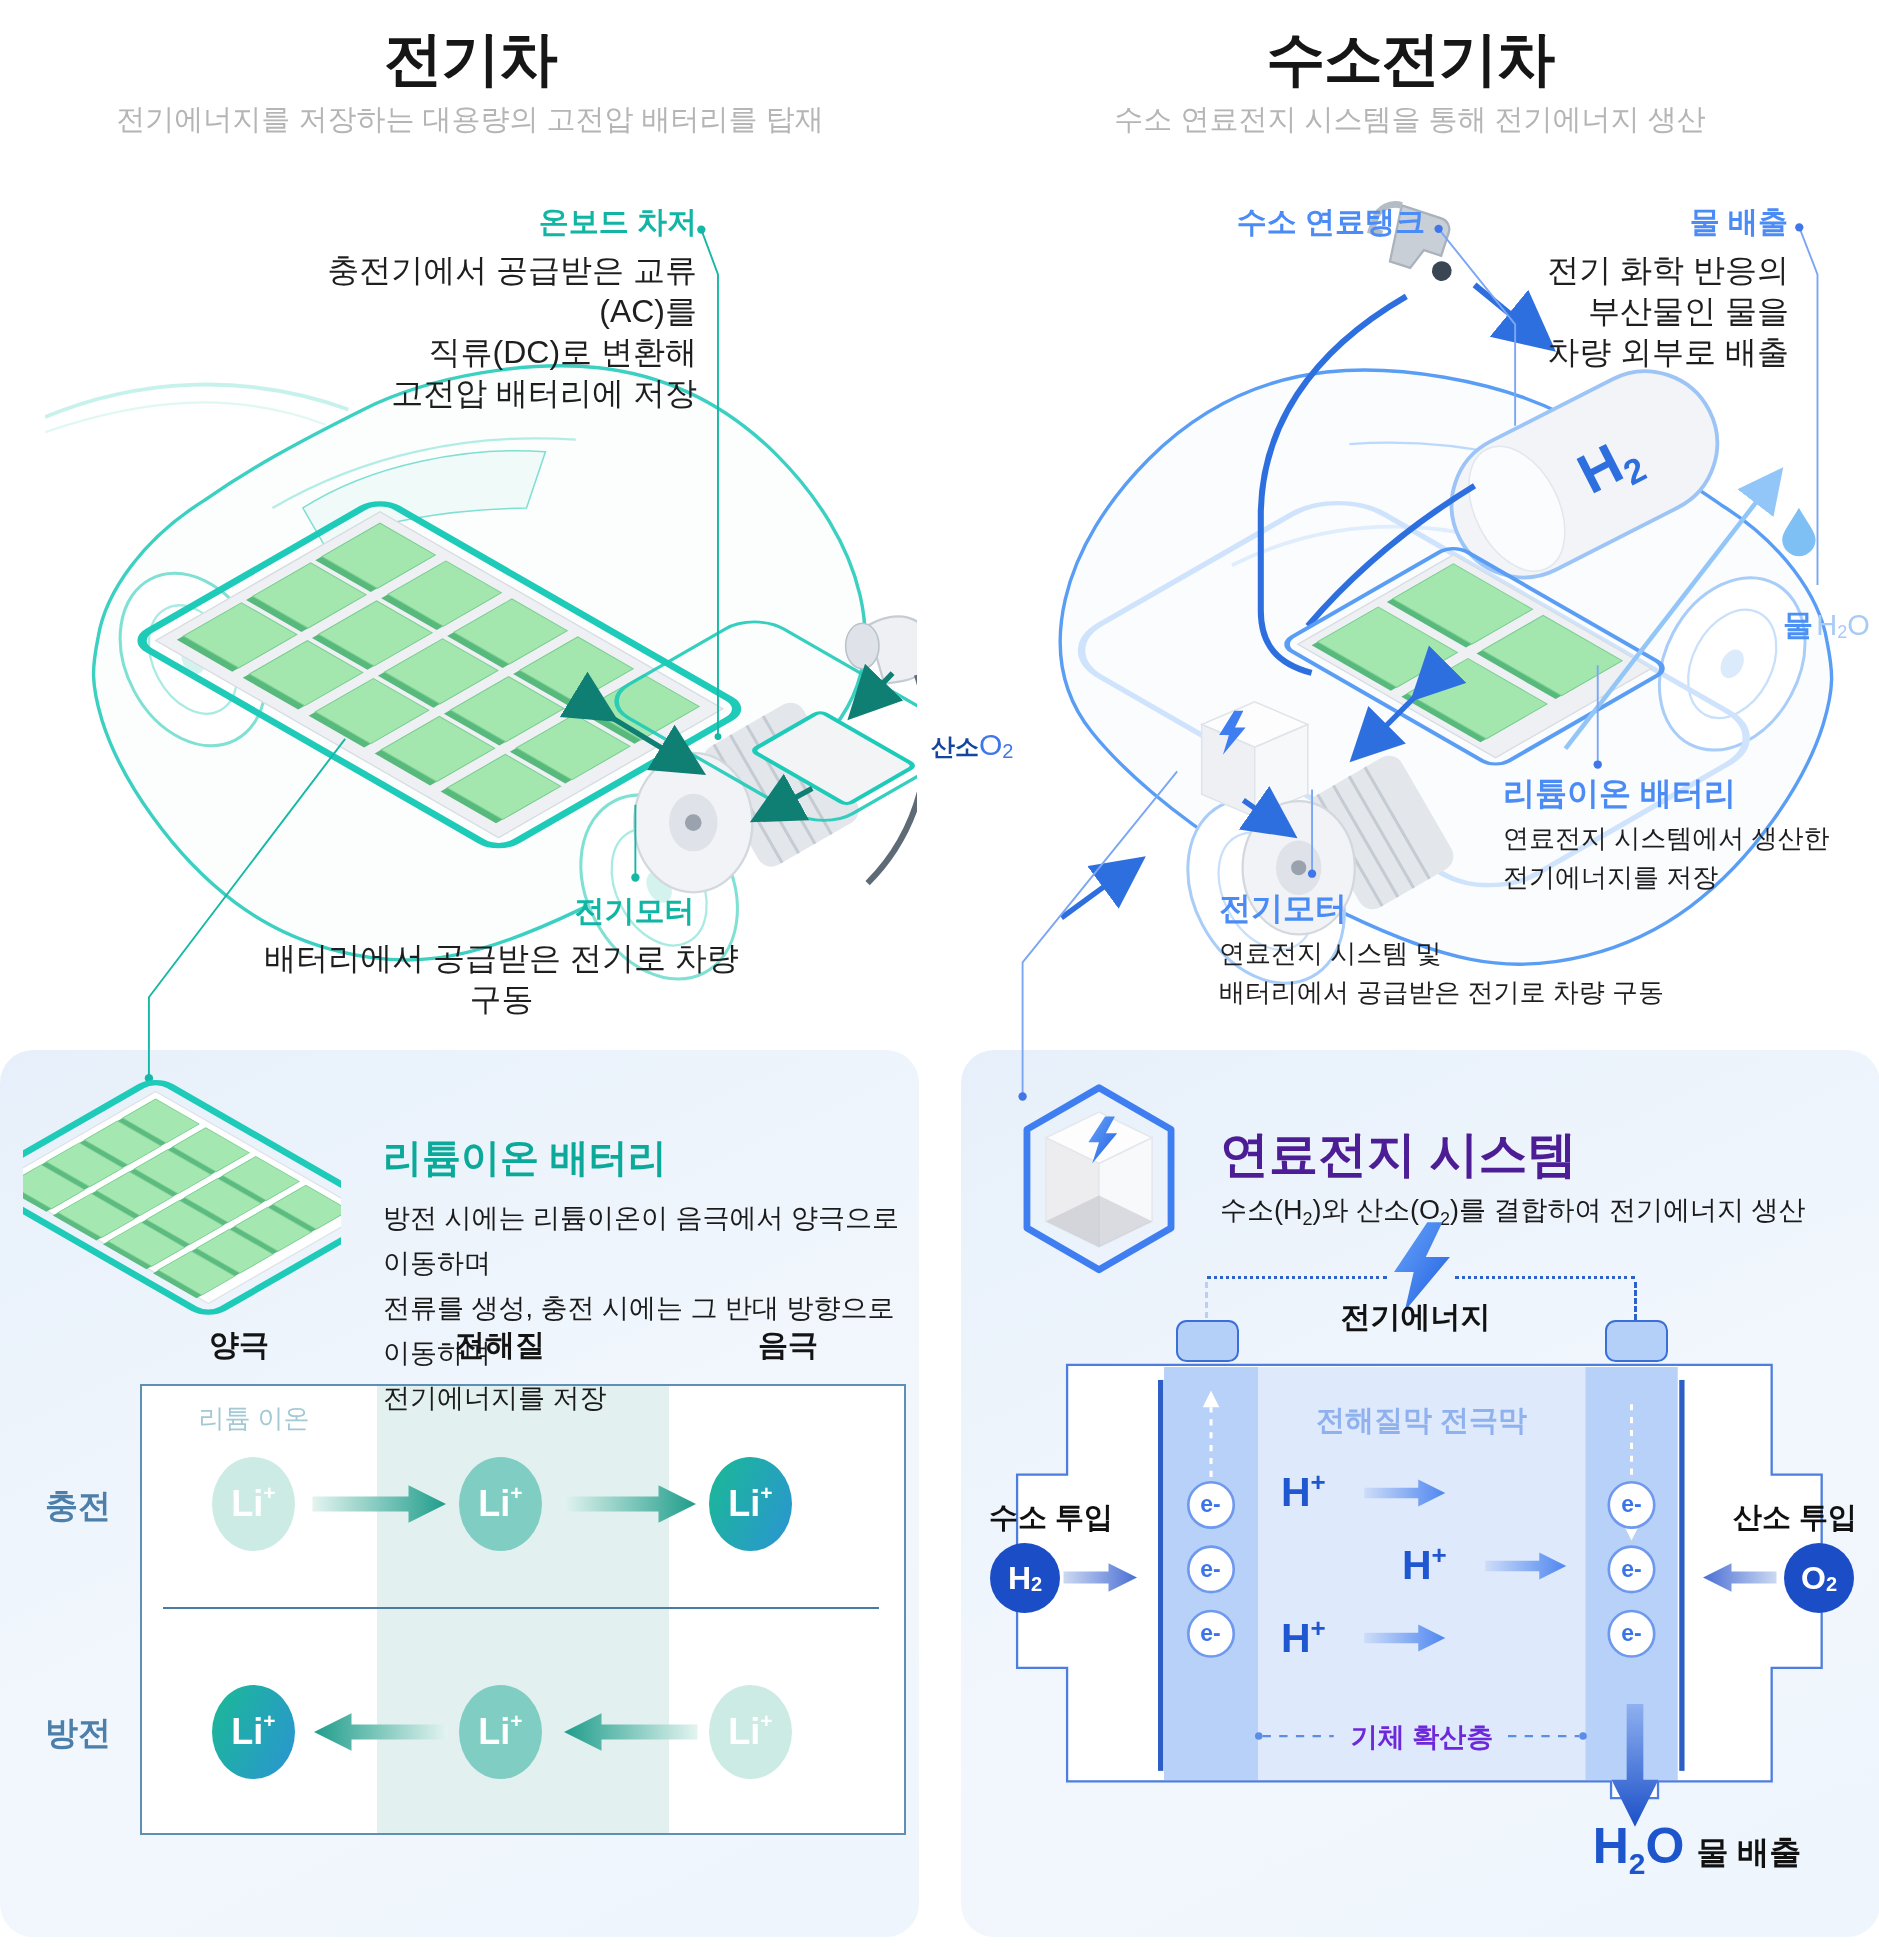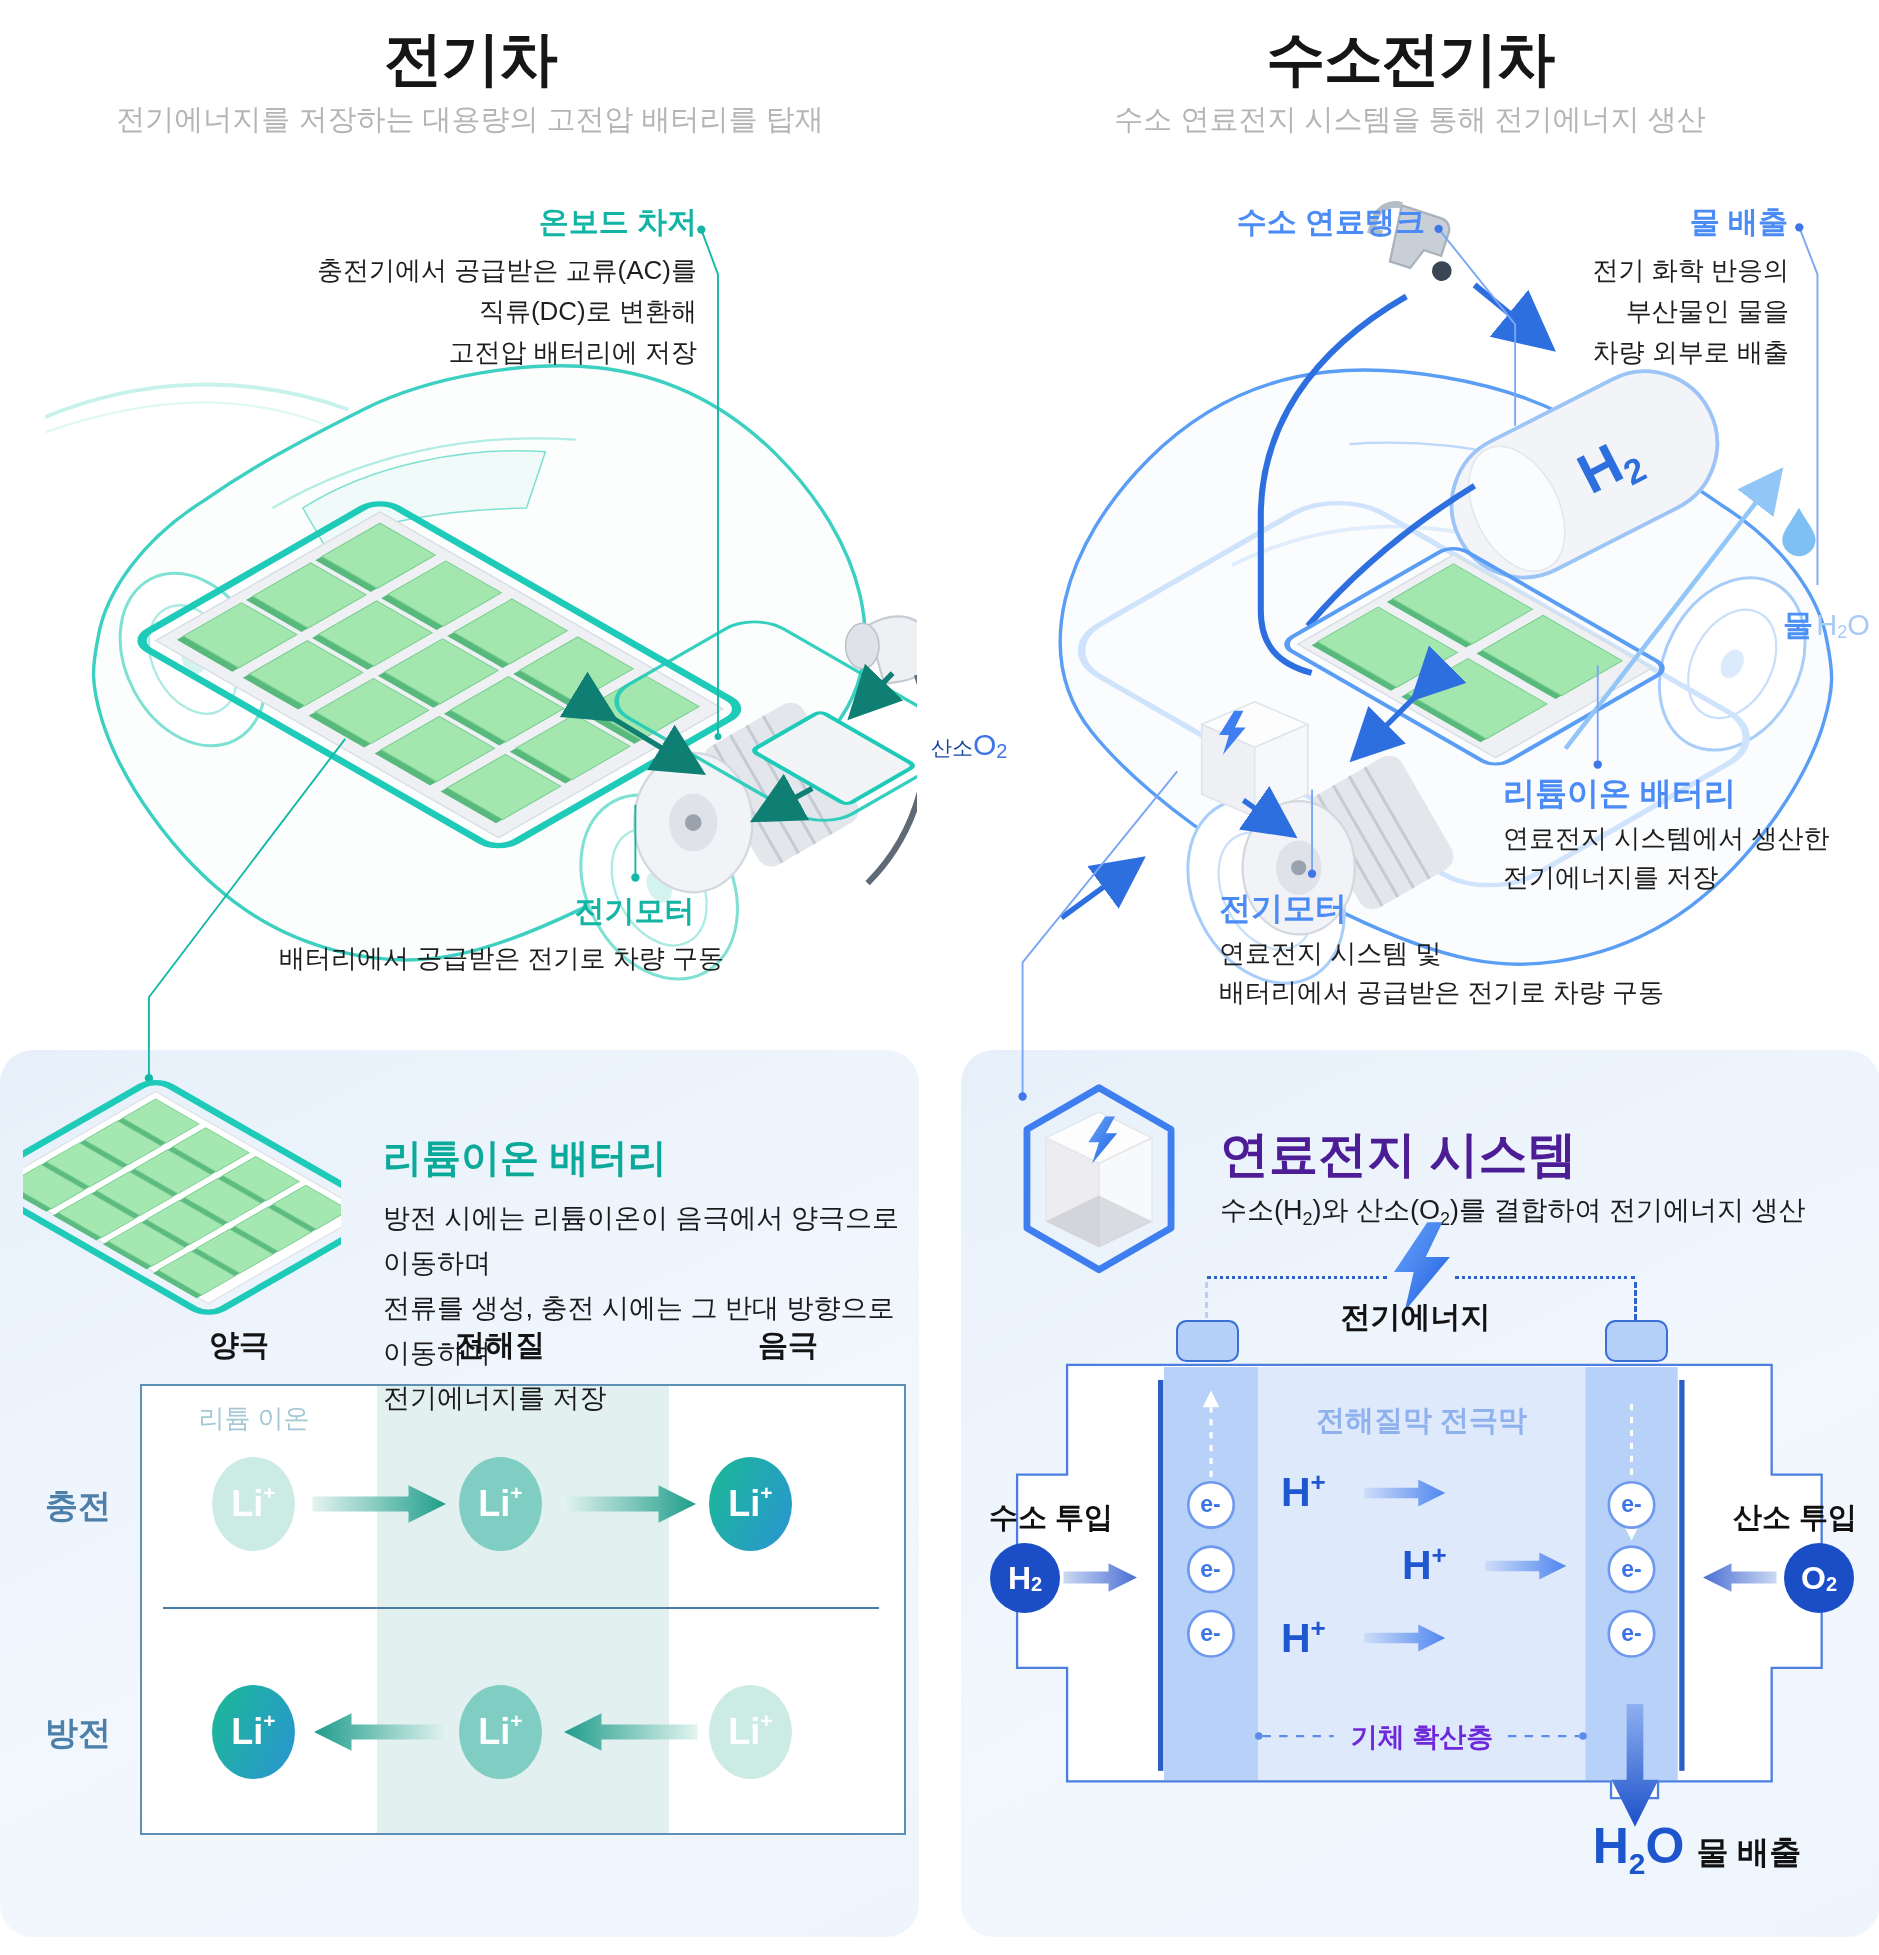--- a/index.html
+++ b/index.html
@@ -5,21 +5,21 @@
   html,body{margin:0;padding:0;background:#fff;}
   .page{position:relative;width:1880px;height:1955px;background:#ffffff;overflow:hidden;
         font-family:"Liberation Sans","DejaVu Sans",sans-serif;color:#161616;}
   .abs{position:absolute;}
   .ctr{text-align:center;}
   .rgt{text-align:right;}
   .main-title{font-size:59px;font-weight:800;color:#161616;letter-spacing:-1.5px;}
   .main-sub{font-size:29px;color:#b5b5b5;}
   .ann-title-t{font-size:30px;font-weight:800;color:#12b5a4;}
   .ann-title-b{font-size:30px;font-weight:800;color:#4b8bf5;}
-  .ann-body{font-size:26px;line-height:41px;color:#1e1e1e;}
+  .ann-body{font-size:32px;line-height:41px;color:#1e1e1e;}
   .panel{position:absolute;width:919px;height:887px;top:1050px;border-radius:33px;
          background:linear-gradient(155deg,#e7f0fa 0%,#f2f7fd 55%,#eef5fc 100%);z-index:1;}
   .panel-title-t{font-size:39px;font-weight:800;color:#0ba99a;}
   .panel-title-b{font-size:49px;font-weight:800;color:#4c1d95;}
   .panel-desc{font-size:27px;line-height:45px;color:#1b1b1b;}
   .col-head{font-size:30px;font-weight:800;color:#141414;}
   .row-label{font-size:33px;font-weight:800;color:#4c7fa9;}
   .ion{width:83px;height:94px;border-radius:50%;display:flex;align-items:center;justify-content:center;
        color:#fff;font-size:36px;font-weight:800;z-index:4;}
   .ion sup{font-size:21px;margin-top:-23px;}
@@ -313,21 +313,21 @@
   <div class="abs z4" style="left:1503px;top:819px;width:364px;font-size:26px;line-height:39px;color:#1e1e1e;">
     <div>연료전지 시스템에서 생산한</div>
     <div>전기에너지를 저장</div>
   </div>
   <div class="abs z4" style="left:1219px;top:887px;width:303px;font-size:32px;font-weight:800;color:#4b8bf5;">전기모터</div>
   <div class="abs z4" style="left:1219px;top:934px;width:500px;font-size:26px;line-height:39px;color:#1e1e1e;">
     <div>연료전지 시스템 및</div>
     <div>배터리에서 공급받은 전기로 차량 구동</div>
   </div>
   <div class="abs z4" style="left:931px;top:728px;">
-    <span style="font-size:21px;font-weight:400;color:#15459c;">산소</span><span style="font-size:30px;color:#3f76e8;">O</span><sub style="font-size:20px;color:#3f76e8;">2</sub>
+    <span style="font-size:24px;font-weight:700;color:#15459c;">산소</span><span style="font-size:30px;color:#3f76e8;">O</span><sub style="font-size:20px;color:#3f76e8;">2</sub>
   </div>
   <div class="abs z4" style="left:1783px;top:605px;">
     <span style="font-size:30px;font-weight:800;color:#4a90f5;">물</span>
     <span style="font-size:29px;color:#a8cbf5;">H</span><sub style="font-size:18px;color:#a8cbf5;">2</sub><span style="font-size:29px;color:#a8cbf5;">O</span>
   </div>
 
   <div class="panel" style="left:0;"></div>
 
   <svg class="abs z4" style="left:23px;top:1076px;" width="318" height="258" viewBox="0 0 420 340">
     <defs>

